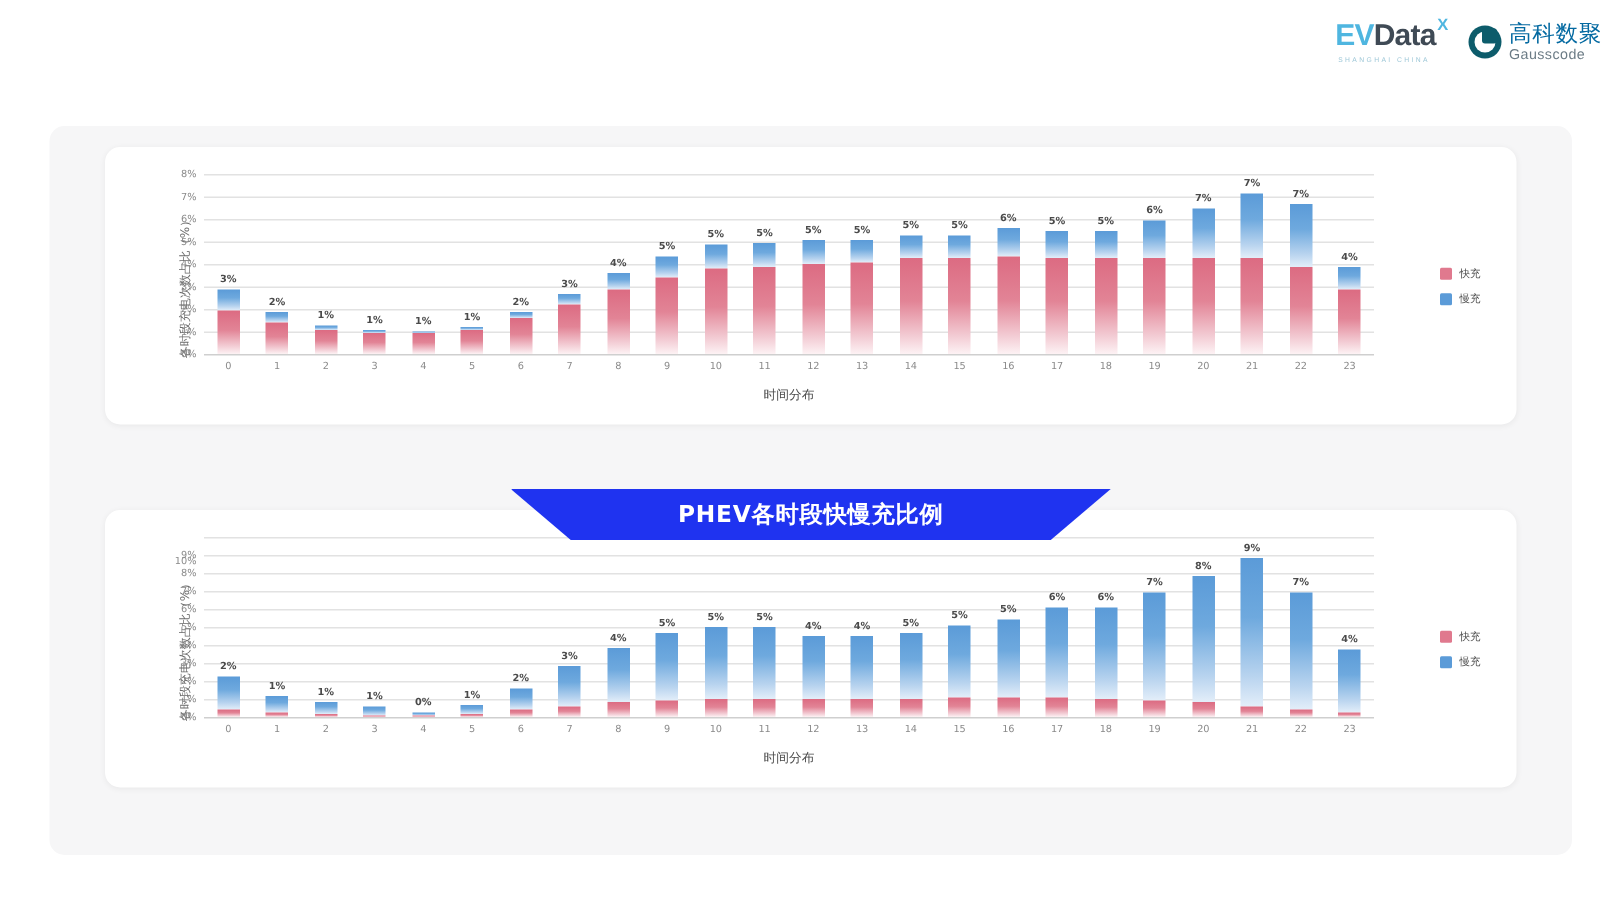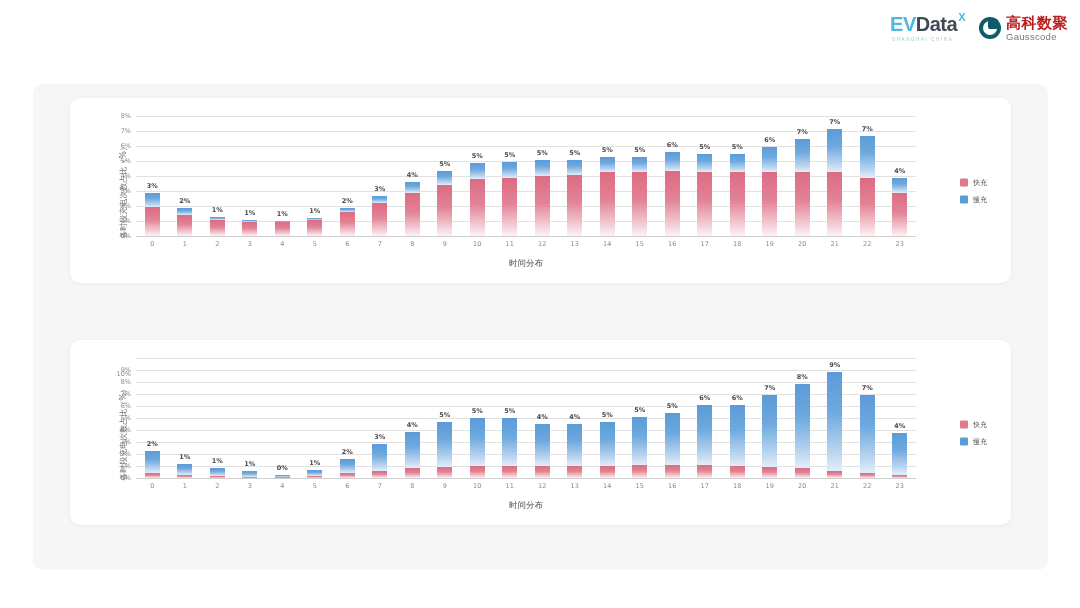--- a/index.html
+++ b/index.html
@@ -38,21 +38,21 @@
     content:"";position:absolute;left:4px;top:4px;
     width:14px;height:14px;border-radius:50%;
     background:#ffffff;
   }
   .gauss-mark::after{
     content:"";position:absolute;left:9px;top:2px;
     width:10px;height:10px;border-radius:2px;
     background:#0d5c6b;
   }
   .gauss-text{display:flex;flex-direction:column;line-height:1;}
-  .gauss-cn{font-size:15px;font-weight:700;color:#b91c1c;letter-spacing:0.5px;}
+  .gauss-cn{font-size:15px;font-weight:400;color:#0369a1;letter-spacing:0.5px;}
   .gauss-en{font-size:9.5px;color:#6b7b85;letter-spacing:0.3px;margin-top:2px;}
 
   
   .panel{
     position:absolute;left:33px;top:84px;width:1015px;height:486px;
     background:#f6f6f7;border-radius:10px;
   }
 
   
   .chart-block{position:absolute;left:0;width:100%;}
@@ -410,20 +410,23 @@
             <div class="legend-item">
               <div class="legend-swatch" style="background: rgb(91, 155, 216);"></div>
               <span class="legend-text">慢充</span>
             </div>
           </div>
       </div>
     </div>
   </div>
 
   <div class="chart-block phev">
+    <div class="banner">
+      <span class="banner-title">PHEV各时段快慢充比例</span>
+    </div>
     <div class="card">
       <div class="plot-wrap" id="plot-phev">
         <div class="ylabel">各时段充电次数占比（%）</div>
         <div class="grid" style="top: 18px; height: 120px;">
             <div class="grid-line axis" style="top: 120px;"></div>
             <div class="ytick" style="top: 120px;">0%</div>
             <div class="grid-line" style="top: 108px;"></div>
             <div class="ytick" style="top: 108px;">1%</div>
             <div class="grid-line" style="top: 96px;"></div>
             <div class="ytick" style="top: 96px;">2%</div>

